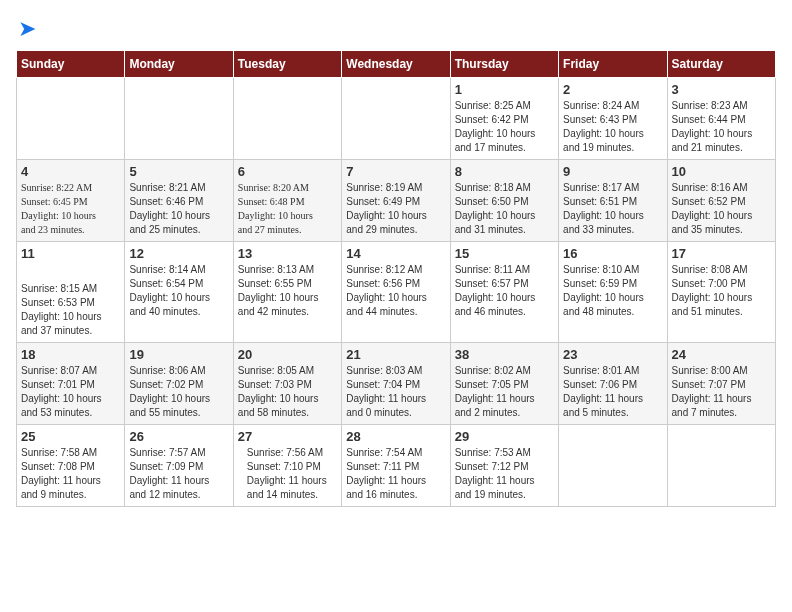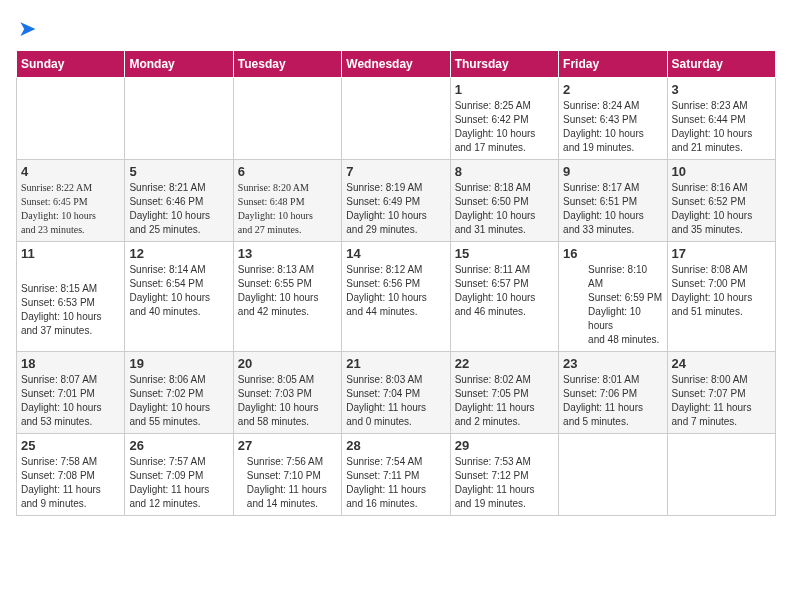--- a/index.html
+++ b/index.html
@@ -51,21 +51,21 @@
     .location {
       font-size: 14px;
       color: #555;
     }
     .calendar {
       width: 100%;
       border-collapse: collapse;
       font-size: 11px;
     }
     .calendar thead th {
-      background-color: #be185d;
+      background-color: #7f1d1d;
       color: #fff;
       padding: 6px 4px;
       text-align: left;
       font-size: 12px;
       font-weight: bold;
       border: 1px solid #fff;
     }
     .calendar tbody td {
       border: 1px solid #ccc;
       vertical-align: top;
@@ -229,21 +229,21 @@
         </td>
         <td>
           <span class="day-number">15</span>
           <div class="day-info" style="white-space: pre-line;">Sunrise: 8:11 AM
 Sunset: 6:57 PM
 Daylight: 10 hours
 and 46 minutes.</div>
         </td>
         <td>
           <span class="day-number">16</span>
-          <div class="day-info" style="white-space: pre-line; margin-left: 25px;">Sunrise: 8:10 AM
+          <div class="day-info" style="white-space: pre-line;">Sunrise: 8:10 AM
 Sunset: 6:59 PM
 Daylight: 10 hours
 and 48 minutes.</div>
         </td>
         <td>
           <span class="day-number">17</span>
           <div class="day-info" style="white-space: pre-line;">Sunrise: 8:08 AM
 Sunset: 7:00 PM
 Daylight: 10 hours
 and 51 minutes.</div>
@@ -272,21 +272,21 @@
 and 58 minutes.</div>
         </td>
         <td>
           <span class="day-number">21</span>
           <div class="day-info" style="white-space: pre-line;">Sunrise: 8:03 AM
 Sunset: 7:04 PM
 Daylight: 11 hours
 and 0 minutes.</div>
         </td>
         <td>
-          <span class="day-number">22</span>
+          <span class="day-number">38</span>
           <div class="day-info" style="white-space: pre-line;">Sunrise: 8:02 AM
 Sunset: 7:05 PM
 Daylight: 11 hours
 and 2 minutes.</div>
         </td>
         <td>
           <span class="day-number">23</span>
           <div class="day-info" style="white-space: pre-line;">Sunrise: 8:01 AM
 Sunset: 7:06 PM
 Daylight: 11 hours

